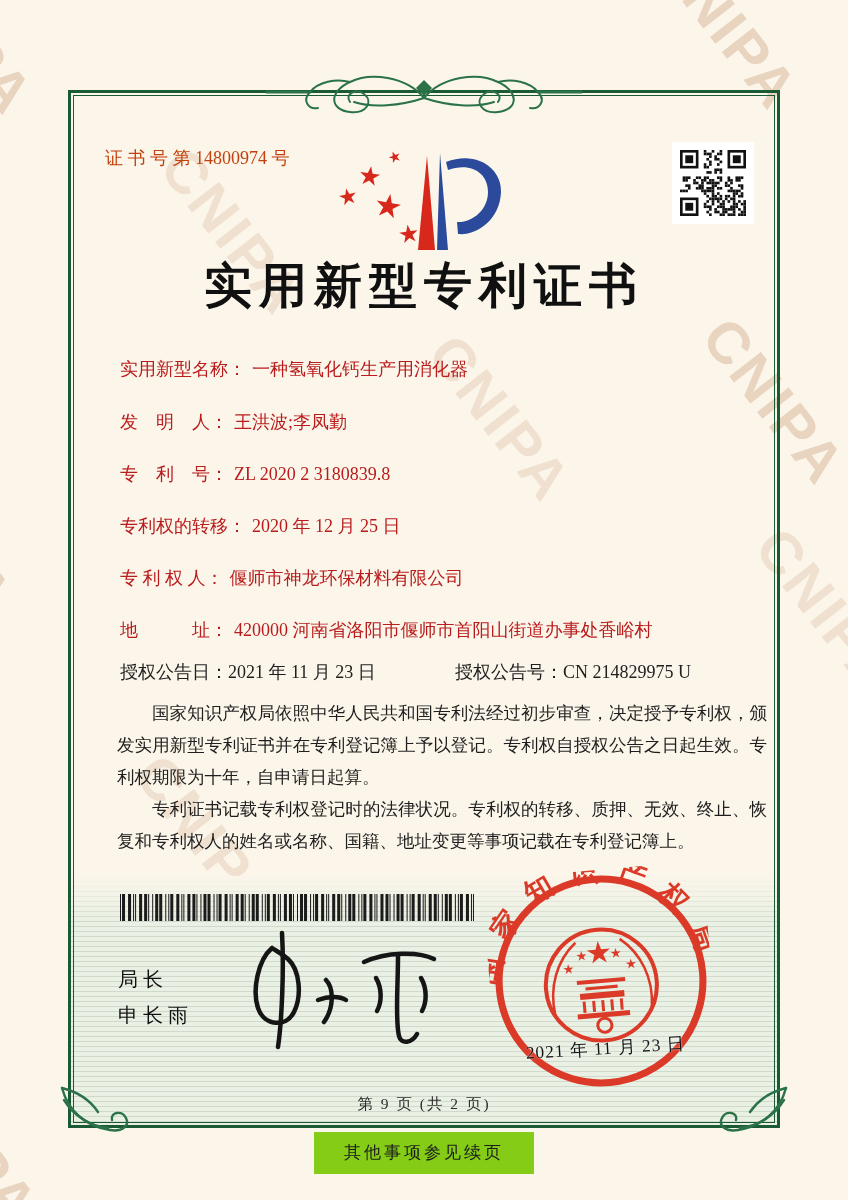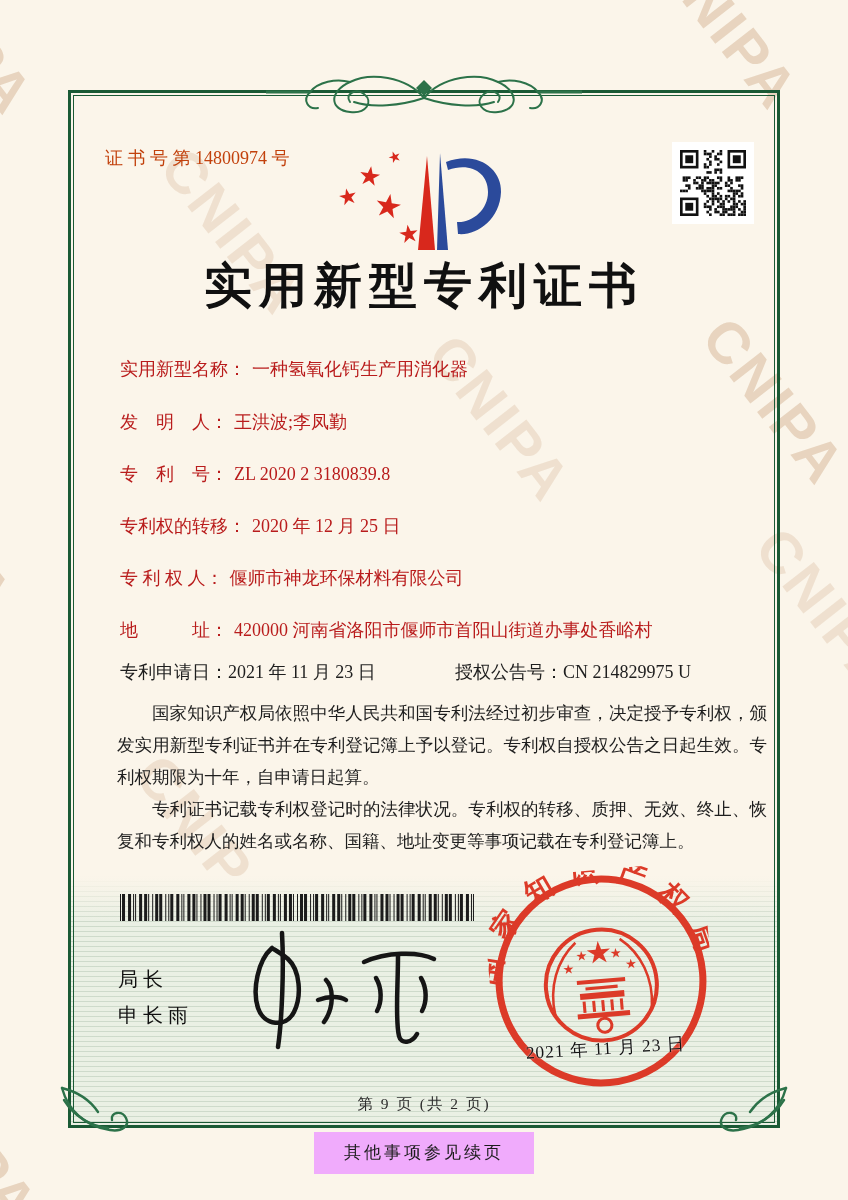--- a/index.html
+++ b/index.html
@@ -72,21 +72,21 @@
   .seal { position:absolute; left:490px; top:870px; width:222px; height:222px; z-index:3; transform:rotate(-5deg); }
   .seal-date {
     position:absolute; left:498px; top:1036px; width:215px; text-align:center; z-index:4;
     font-size:17.5px; color:#141414; transform:rotate(-3.5deg); letter-spacing:1px;
     text-shadow:0 0 2px rgba(255,255,255,0.9);
   }
   
   .page-no { position:absolute; left:0; top:1094px; width:100%; text-align:center; font-size:15.5px; color:#2c2c2c; z-index:3; letter-spacing:2px; }
   .note-wrap { position:absolute; left:0; top:1132px; width:100%; text-align:center; z-index:3; }
   .note {
-    display:inline-block; background:#f0abfc; padding:9px 30px 10px; font-size:17px; letter-spacing:3px; color:#1c1c1c;
+    display:inline-block; background:#84cc16; padding:9px 30px 10px; font-size:17px; letter-spacing:3px; color:#1c1c1c;
   }
   .star { position:absolute; color:#d8281c; z-index:3; line-height:1; }
 </style>
 </head>
 <body>
 
 <span class="wm" style="left:-70px; top:-65px;">CNIPA</span>
 <span class="wm" style="left:695px; top:-70px;">CNIPA</span>
 <span class="wm faint" style="left:200px; top:135px;">CNIPA</span>
 <span class="wm faint" style="left:468px; top:322px;">CNIPA</span>
@@ -344,21 +344,21 @@
   <span class="lbl">专利权的转移：</span><span class="val">2020 年 12 月 25 日</span>
 </div>
 <div class="field-row" style="top:566px;">
   <span class="lbl">专 利 权 人：</span><span class="val">偃师市神龙环保材料有限公司</span>
 </div>
 <div class="field-row" style="top:618px;">
   <span class="lbl">地　　　址：</span><span class="val">420000 河南省洛阳市偃师市首阳山街道办事处香峪村</span>
 </div>
 
 <div class="grant-row">
-  <span class="lbl">专利申请日：</span><span class="val">2021 年 11 月 23 日</span>
+  <span class="lbl">授权公告日：</span><span class="val">2021 年 11 月 23 日</span>
   <span class="no-part">
     <span class="lbl">授权公告号：</span><span class="val">CN 214829975 U</span>
   </span>
 </div>
 
 <div class="paras">
   <p>国家知识产权局依照中华人民共和国专利法经过初步审查，决定授予专利权，颁发实用新型专利证书并在专利登记簿上予以登记。专利权自授权公告之日起生效。专利权期限为十年，自申请日起算。</p>
   <p>专利证书记载专利权登记时的法律状况。专利权的转移、质押、无效、终止、恢复和专利权人的姓名或名称、国籍、地址变更等事项记载在专利登记簿上。</p>
 </div>
 

